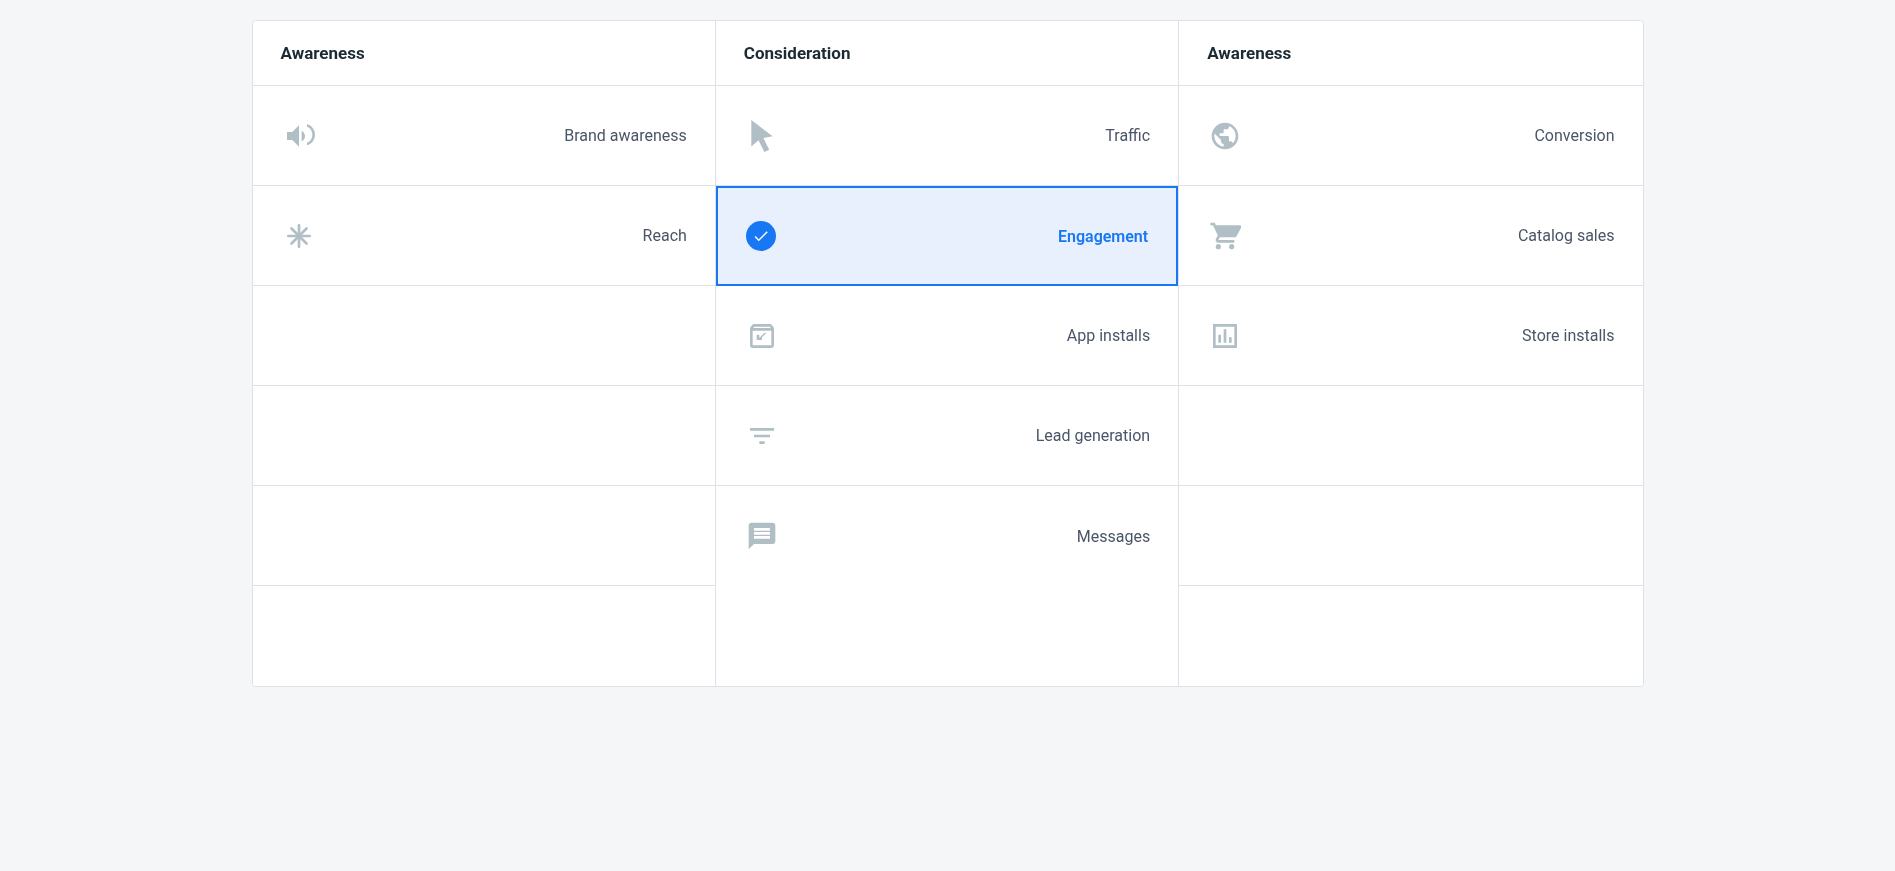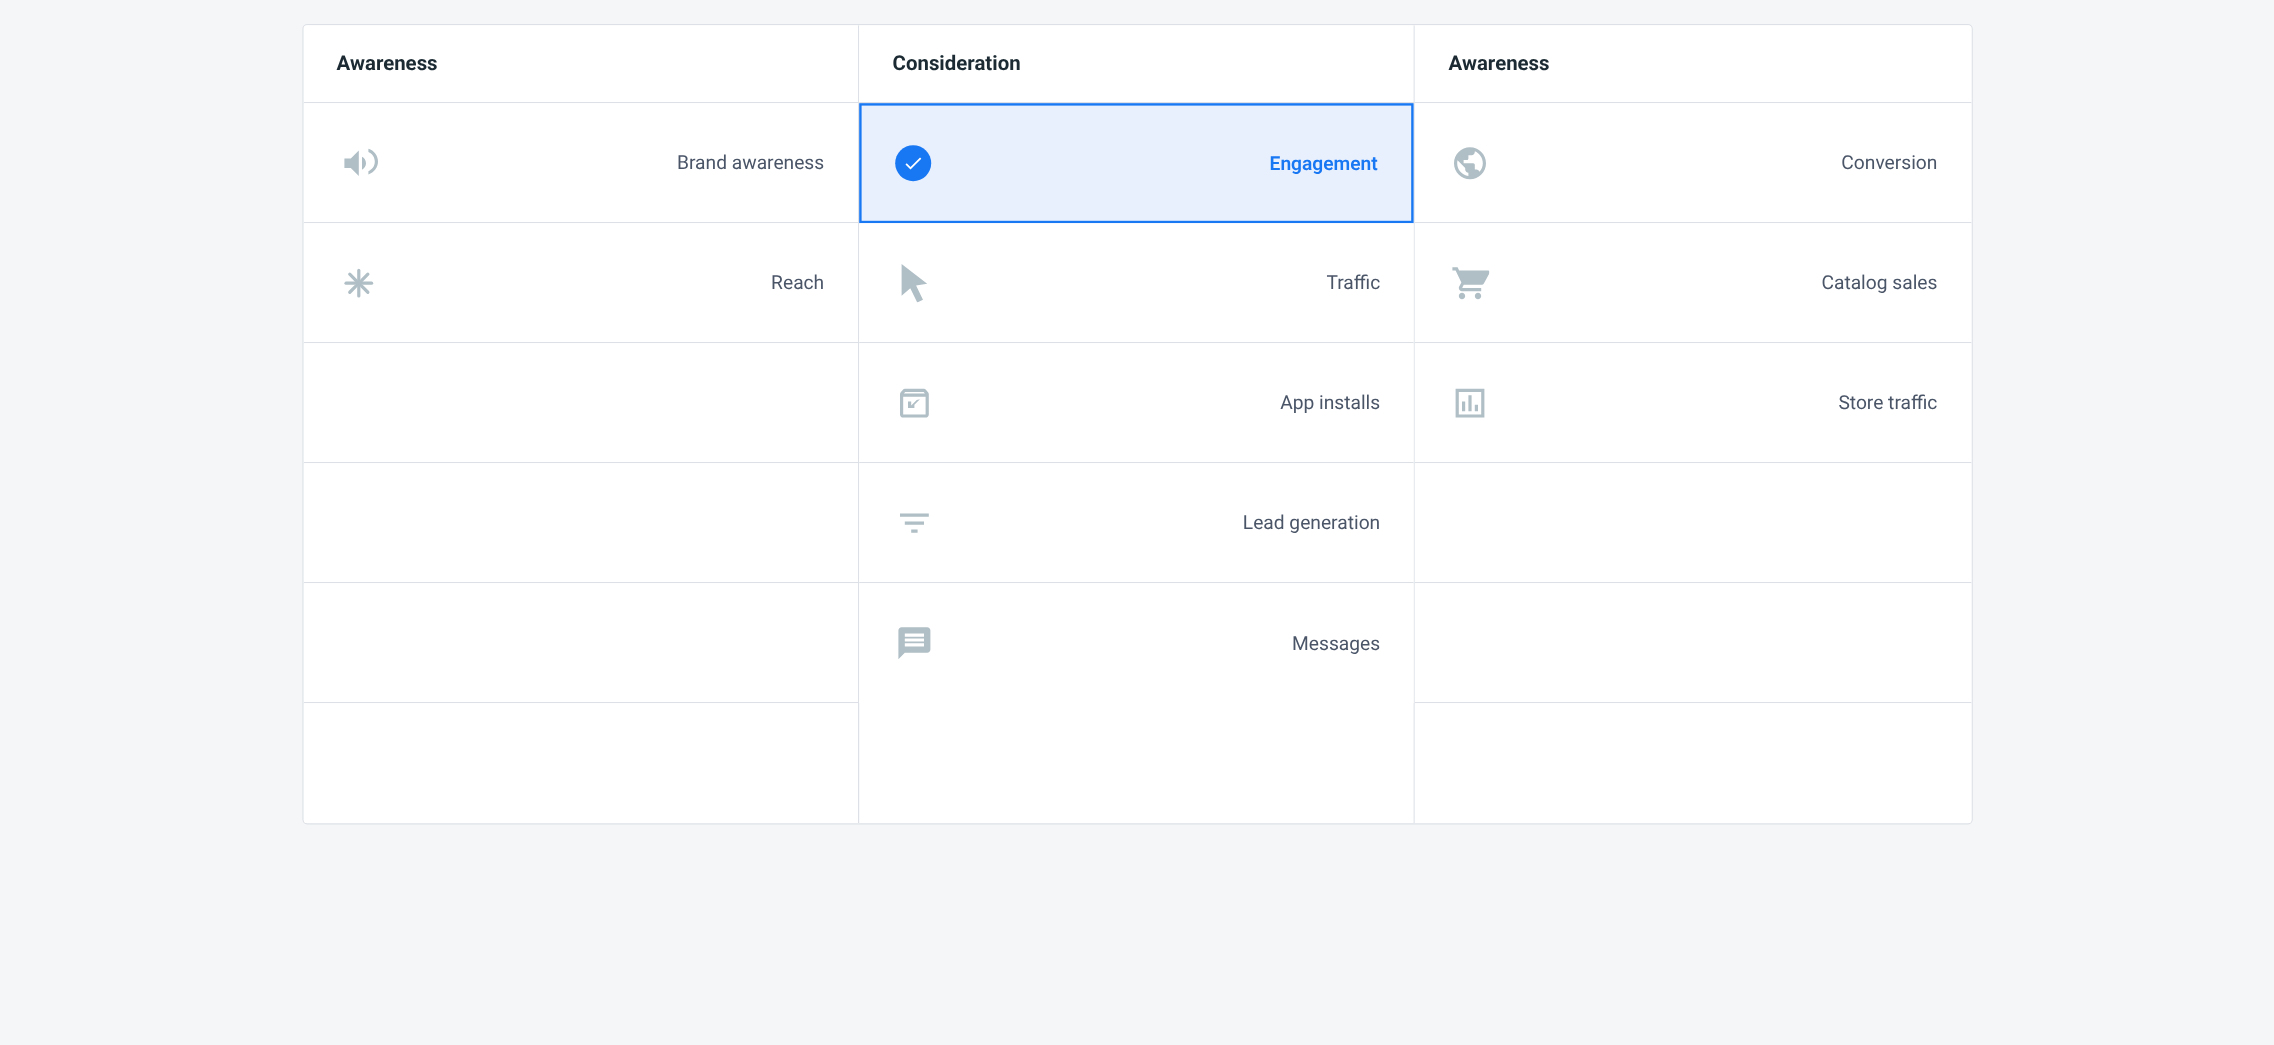--- a/index.html
+++ b/index.html
@@ -167,41 +167,41 @@
       </div>
 
       <div class="cell-empty"></div>
       <div class="cell-empty"></div>
       <div class="cell-empty"></div>
       <div class="cell-empty"></div>
     </div>
 
     <div class="col-body">
 
+      <div class="cell">
+        <div class="icon">
+          <svg viewBox="0 0 24 24" xmlns="http://www.w3.org/2000/svg">
+            <path d="M4 0l16 12.279-6.951 1.17 4.325 8.817-3.596 1.734-4.35-8.879-5.428 4.702z"></path>
+          </svg>
+        </div>
+        <span class="cell-label">Traffic</span>
+      </div>
+
       <div class="cell selected">
         <div class="check-circle">
           <svg viewBox="0 0 24 24" xmlns="http://www.w3.org/2000/svg">
             <path d="M9 16.17L4.83 12l-1.42 1.41L9 19 21 7l-1.41-1.41z"></path>
           </svg>
         </div>
         <span class="cell-label">Engagement</span>
       </div>
 
       <div class="cell">
         <div class="icon">
           <svg viewBox="0 0 24 24" xmlns="http://www.w3.org/2000/svg">
-            <path d="M4 0l16 12.279-6.951 1.17 4.325 8.817-3.596 1.734-4.35-8.879-5.428 4.702z"></path>
-          </svg>
-        </div>
-        <span class="cell-label">Traffic</span>
-      </div>
-
-      <div class="cell">
-        <div class="icon">
-          <svg viewBox="0 0 24 24" xmlns="http://www.w3.org/2000/svg">
             <path d="M20.54 5.23l-1.39-1.68C18.88 3.21 18.47 3 18 3H6c-.47 0-.88.21-1.16.55L3.46 5.23C3.17 5.57 3 6.02 3 6.5V19c0 1.1.9 2 2 2h14c1.1 0 2-.9 2-2V6.5c0-.48-.17-.93-.46-1.27zM6.24 5h11.52l.83 1H5.42l.82-1zM5 19V8h14v11H5zm8.45-9l-3.45 3.44V11H8v4h4v-1.99l3.45-3.44L13.45 10z"></path>
           </svg>
         </div>
         <span class="cell-label">App installs</span>
       </div>
 
 
       <div class="cell">
         <div class="icon">
           <svg viewBox="0 0 24 24" xmlns="http://www.w3.org/2000/svg">
@@ -240,21 +240,21 @@
         </div>
         <span class="cell-label">Catalog sales</span>
       </div>
 
       <div class="cell">
         <div class="icon">
           <svg viewBox="0 0 24 24" xmlns="http://www.w3.org/2000/svg">
       <path fill="#b0bec5" d="M3 3v18h18V3H3zm16 16H5V5h14v14zM7 17h2v-6H7v6zm4 0h2V7h-2v10zm4 0h2v-4h-2v4z"></path>
     </svg>
         </div>
-        <span class="cell-label">Store traffic</span>
+        <span class="cell-label">Store installs</span>
       </div>
 
       <div class="cell-empty"></div>
       <div class="cell-empty"></div>
       <div class="cell-empty"></div>
     </div>
   </div>
 </div>
 
 </body></html>

